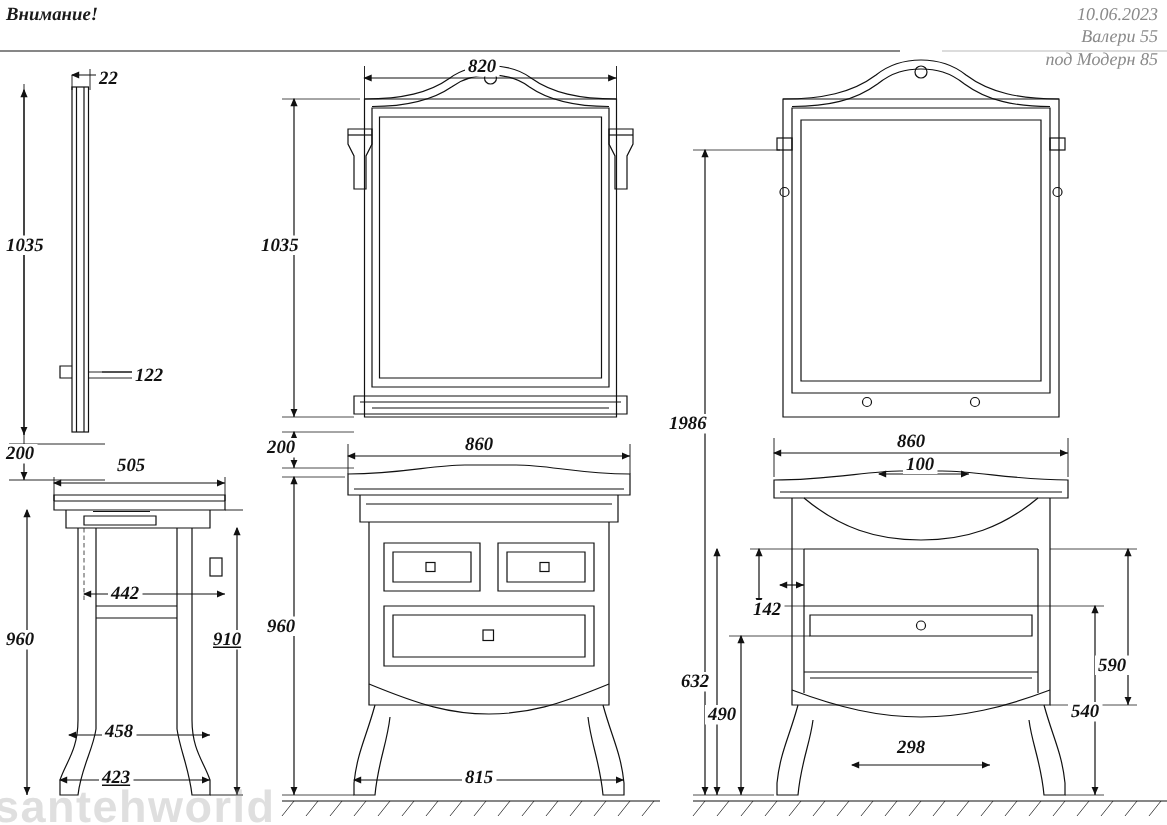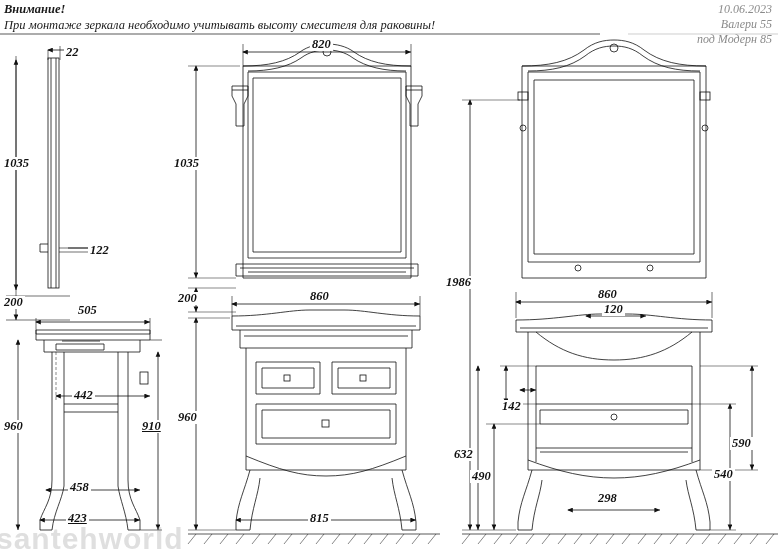--- a/index.html
+++ b/index.html
@@ -297,21 +297,20 @@
       <line x1="694" y1="534" x2="686" y2="544" stroke-width="0.5"></line>
       <line x1="710" y1="534" x2="702" y2="544" stroke-width="0.5"></line>
       <line x1="726" y1="534" x2="718" y2="544" stroke-width="0.5"></line>
       <line x1="742" y1="534" x2="734" y2="544" stroke-width="0.5"></line>
       <line x1="758" y1="534" x2="750" y2="544" stroke-width="0.5"></line>
       <line x1="774" y1="534" x2="766" y2="544" stroke-width="0.5"></line>
     </g>
   </svg>
 
   <div class="note l1">Внимание!</div>
-  <div class="note l2">При монтаже зеркала необходимо учитывать высоту смесителя для раковины!</div>
 
   <div class="meta m1">10.06.2023</div>
   <div class="meta m2">Валери 55</div>
   <div class="meta m3">под Модерн 85</div>
 
   <div class="dim" style="left:64px;top:46px;">22</div>
   <div class="dim" style="left:2px;top:157px;">1035</div>
   <div class="dim" style="left:88px;top:244px;">122</div>
   <div class="dim" style="left:2px;top:296px;">200</div>
 
@@ -325,21 +324,21 @@
   <div class="dim" style="left:310px;top:38px;">820</div>
   <div class="dim" style="left:172px;top:157px;">1035</div>
   <div class="dim" style="left:176px;top:292px;">200</div>
 
   <div class="dim" style="left:308px;top:290px;">860</div>
   <div class="dim" style="left:176px;top:411px;">960</div>
   <div class="dim" style="left:308px;top:512px;">815</div>
 
   <div class="dim" style="left:444px;top:276px;">1986</div>
   <div class="dim" style="left:596px;top:288px;">860</div>
-  <div class="dim" style="left:602px;top:303px;">120</div>
+  <div class="dim" style="left:602px;top:303px;">100</div>
   <div class="dim" style="left:500px;top:400px;">142</div>
   <div class="dim" style="left:452px;top:448px;">632</div>
   <div class="dim" style="left:470px;top:470px;">490</div>
   <div class="dim" style="left:730px;top:437px;">590</div>
   <div class="dim" style="left:712px;top:468px;">540</div>
   <div class="dim" style="left:596px;top:492px;">298</div>
 
   <div class="watermark">santehworld</div>
 </div>
 

